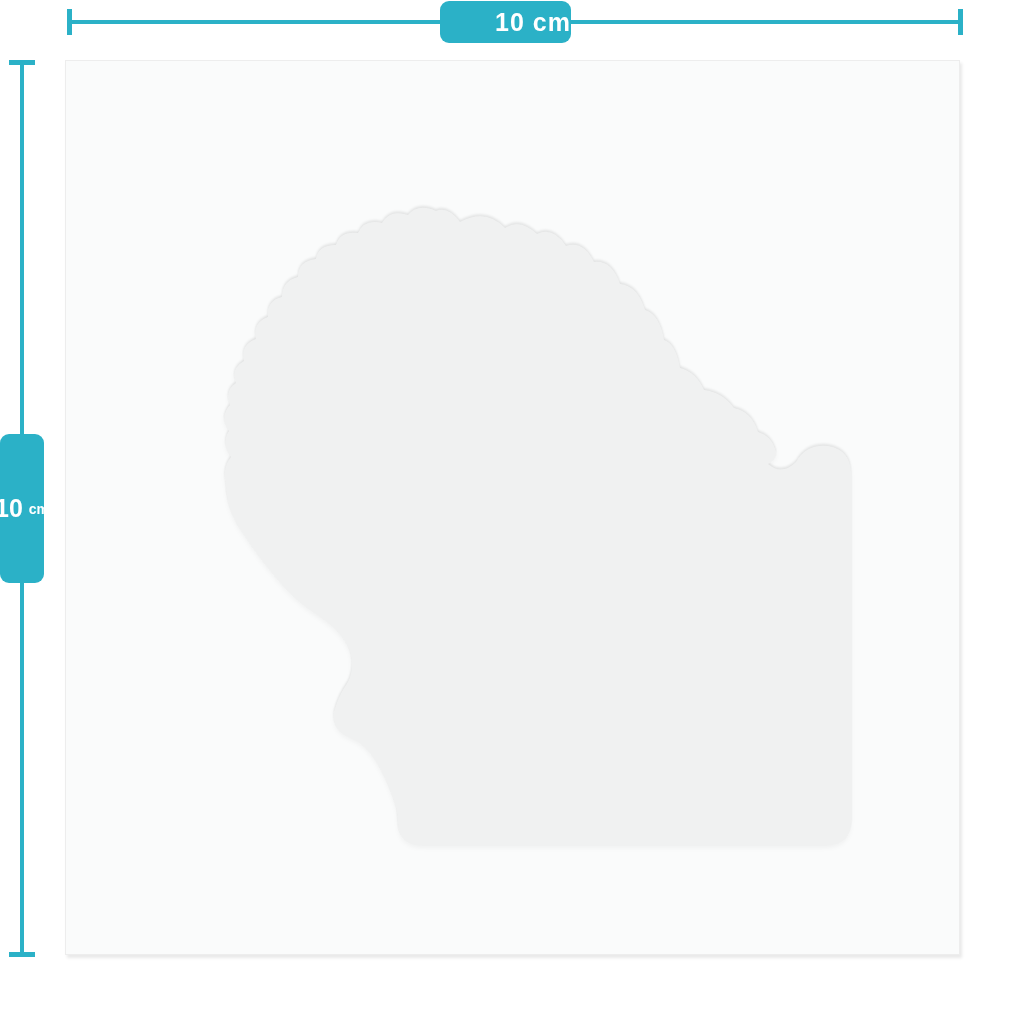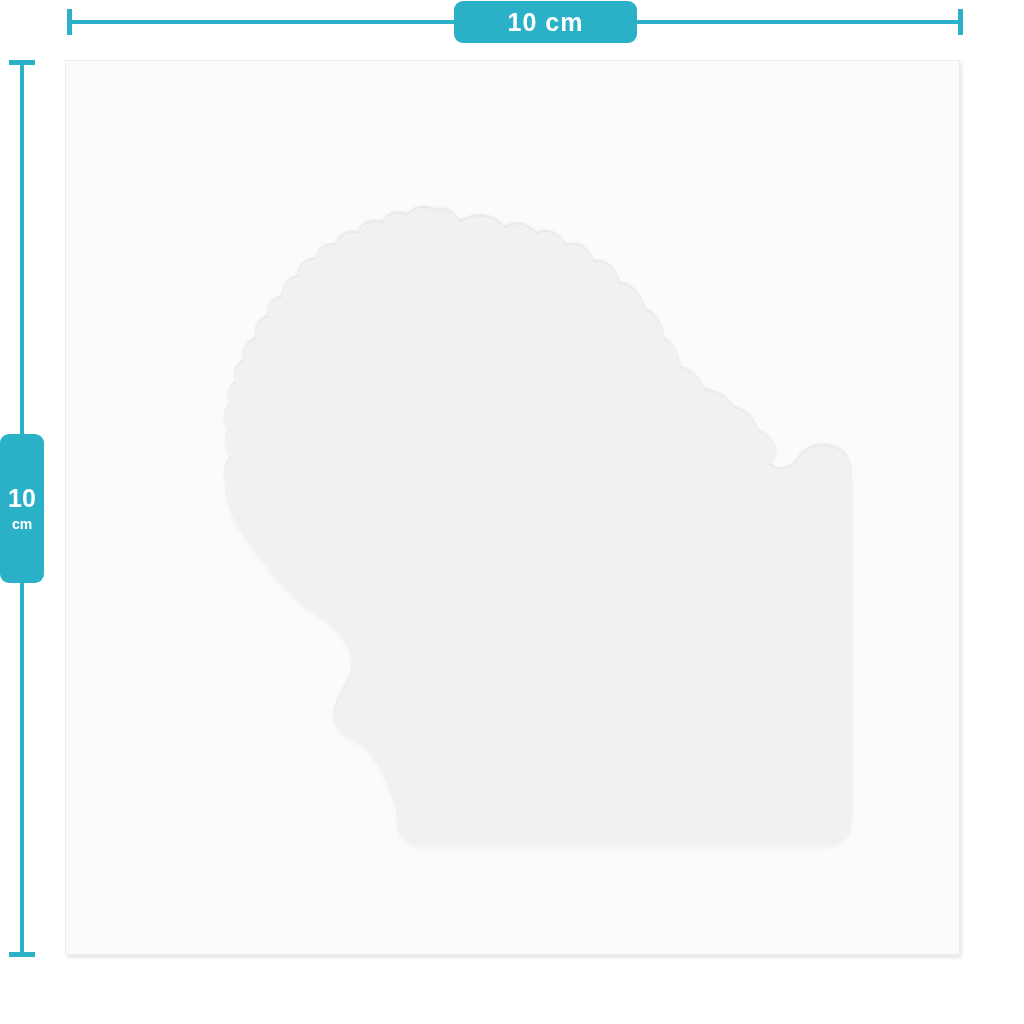--- a/index.html
+++ b/index.html
@@ -59,26 +59,26 @@
   
   .badge{
     position:absolute;
     background:var(--accent-teal);
     border-radius:9px;
     color:var(--badge-text);
     display:flex;align-items:center;justify-content:center;
     font-weight:700;
   }
   .badge-top{
-    left:454px;top:1px;width:183px;height:42px;
-    font-size:25px;letter-spacing:1px;
+    left:440px;top:1px;width:131px;height:42px;
+    font-size:25px;letter-spacing:1px;justify-content:flex-end;
   }
   .badge-left{
     left:0px;top:434px;width:44px;height:149px;
-    flex-direction:column;gap:6px;
+    flex-direction:row;gap:6px;
     font-size:25px;line-height:1;
   }
   .badge-left .unit{font-size:14px;}
 </style>
 </head>
 <body>
 
 <div class="stage">
 
   <div class="sheet"></div>

